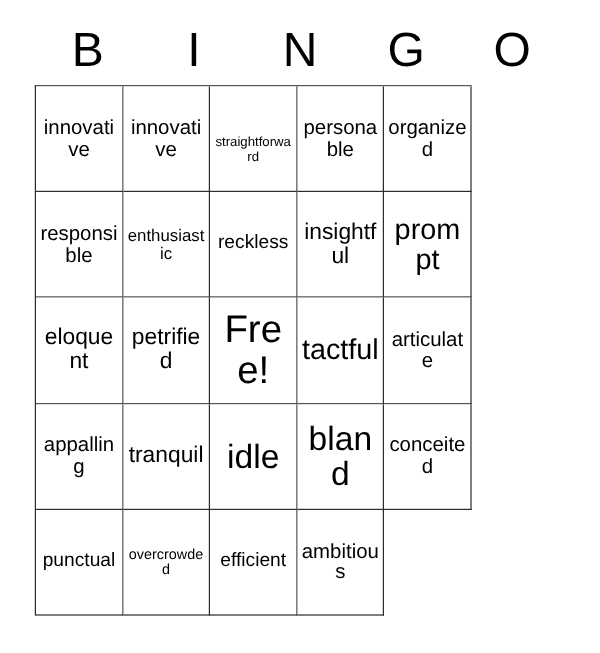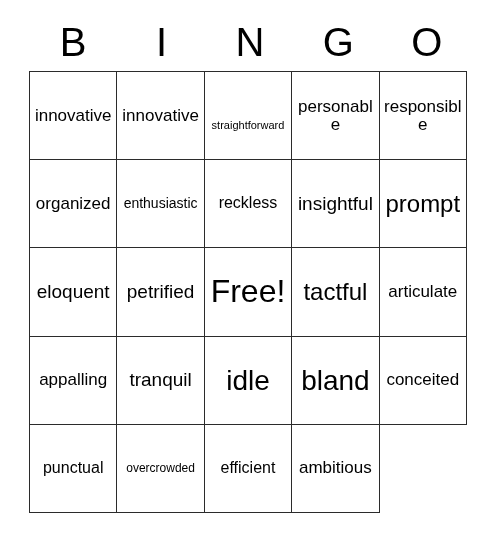--- a/index.html
+++ b/index.html
@@ -41,21 +41,21 @@
     color: #000000;
     letter-spacing: 0px;
     user-select: none;
   }
 
   
   #bingo-grid {
     position: absolute;
     left: 29px;
     top: 71px;
-    width: 438px;
+    width: 364px;
     height: 442px;
     box-sizing: border-box;
     border-top: 1px solid #2b2b2b;
     border-left: 1px solid #2b2b2b;
     display: grid;
     grid-template-columns: repeat(5, 1fr);
     grid-template-rows: repeat(5, 1fr);
   }
   .bingo-cell {
     box-sizing: border-box;
@@ -110,25 +110,25 @@
     <div class="bingo-cell">
       <span class="cell-text fs-ml">innovative</span>
     </div>
     <div class="bingo-cell">
       <span class="cell-text fs-xs">straightforward</span>
     </div>
     <div class="bingo-cell">
       <span class="cell-text fs-ml">personable</span>
     </div>
     <div class="bingo-cell">
-      <span class="cell-text fs-ml">responsible</span>
+      <span class="cell-text fs-ml">organized</span>
     </div>
 
     <div class="bingo-cell">
-      <span class="cell-text fs-ml">organized</span>
+      <span class="cell-text fs-ml">responsible</span>
     </div>
     <div class="bingo-cell">
       <span class="cell-text fs-sm">enthusiastic</span>
     </div>
     <div class="bingo-cell">
       <span class="cell-text fs-xl">reckless</span>
     </div>
     <div class="bingo-cell">
       <span class="cell-text fs-l">insightful</span>
     </div>

